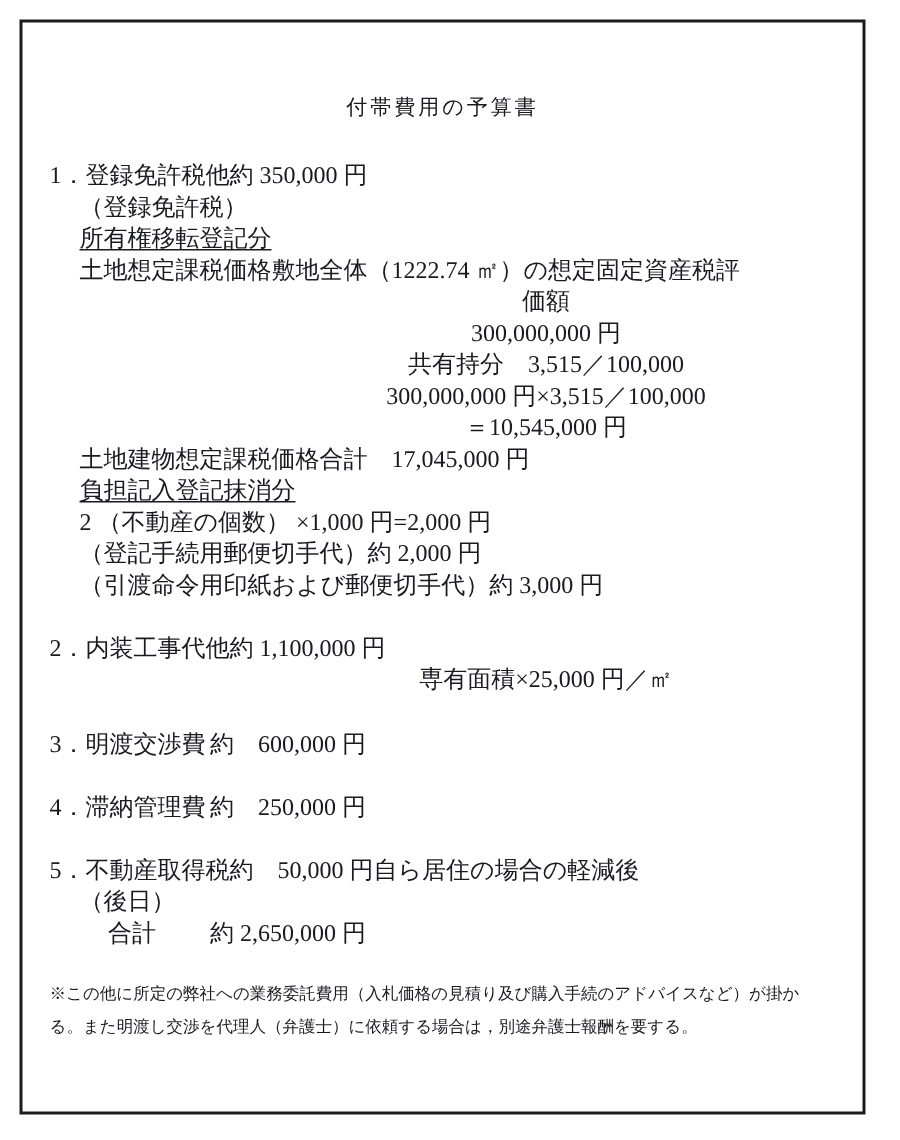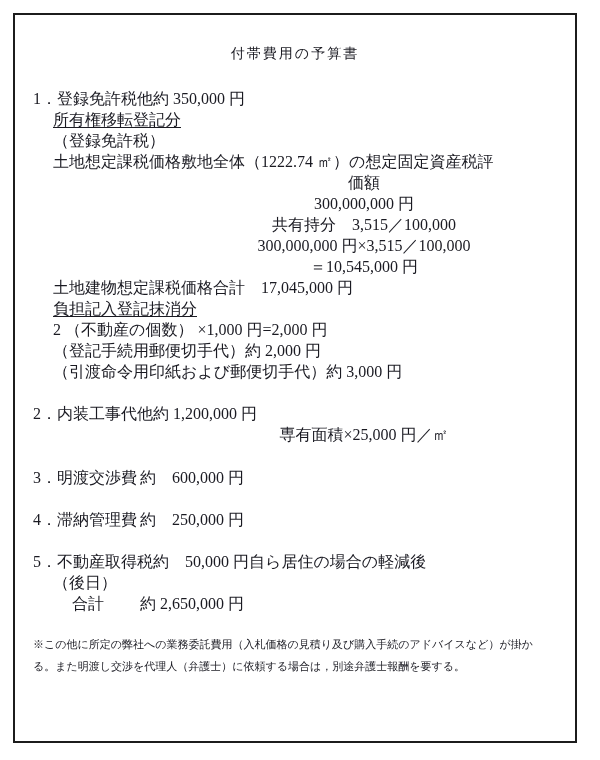--- a/index.html
+++ b/index.html
@@ -15,21 +15,21 @@
   }
   .frame {
     position: absolute;
     left: 13px;
     top: 13px;
     width: 564px;
     height: 730px;
     border: 2px solid #1c1c1c;
     background: #ffffff;
   }
-  .content { padding-top: 28px; }
+  .content { padding-top: 28px; margin-top: 19px; }
   .doc-title {
     text-align: center;
     font-size: 14px;
     line-height: 22px;
     letter-spacing: 2px;
     margin-bottom: 23px;
     white-space: pre;
   }
   .line {
     font-size: 16px;
@@ -62,35 +62,35 @@
 </head>
 <body>
 
 <div class="page">
   <div class="frame">
     <div class="content">
 
       <div class="doc-title">付帯費用の予算書</div>
 
       <div class="line pl-item"><span class="w-item">1．登録免許税他</span><span>約 350,000 円</span></div>
+      <div class="line pl-sub">（登録免許税）</div>
       <div class="line pl-sub"><span class="u">所有権移転登記分</span></div>
-      <div class="line pl-sub">（登録免許税）</div>
       <div class="line pl-sub"><span class="w-land">土地想定課税価格</span><span>敷地全体（1222.74 ㎡）の想定固定資産税評</span></div>
       <div class="line pl-val">価額</div>
       <div class="line pl-val">300,000,000 円</div>
       <div class="line pl-val">共有持分　3,515／100,000</div>
       <div class="line pl-val">300,000,000 円×3,515／100,000</div>
       <div class="line pl-val">＝10,545,000 円</div>
       <div class="line pl-sub">土地建物想定課税価格合計　17,045,000 円</div>
       <div class="line pl-sub"><span class="u">負担記入登記抹消分</span></div>
       <div class="line pl-sub">2 （不動産の個数） ×1,000 円=2,000 円</div>
       <div class="line pl-sub"><span class="w-postal1">（登記手続用郵便切手代）</span><span>約 2,000 円</span></div>
       <div class="line pl-sub"><span class="w-postal2">（引渡命令用印紙および郵便切手代）</span><span>約 3,000 円</span></div>
 
-      <div class="line pl-item gap21"><span class="w-item">2．内装工事代他</span><span>約 1,200,000 円</span></div>
+      <div class="line pl-item gap21"><span class="w-item">2．内装工事代他</span><span>約 1,100,000 円</span></div>
       <div class="line pl-val">専有面積×25,000 円／㎡</div>
 
       <div class="line pl-item gap22"><span class="w-item">3．明渡交渉費</span><span>約　600,000 円</span></div>
 
       <div class="line pl-item gap21"><span class="w-item">4．滞納管理費</span><span>約　250,000 円</span></div>
 
       <div class="line pl-item gap21"><span class="w-item">5．不動産取得税</span><span class="w-amt5">約　50,000 円</span><span>自ら居住の場合の軽減後</span></div>
       <div class="line pl-sub">（後日）</div>
       <div class="line pl-total"><span class="w-total">合計</span><span>約 2,650,000 円</span></div>
 

